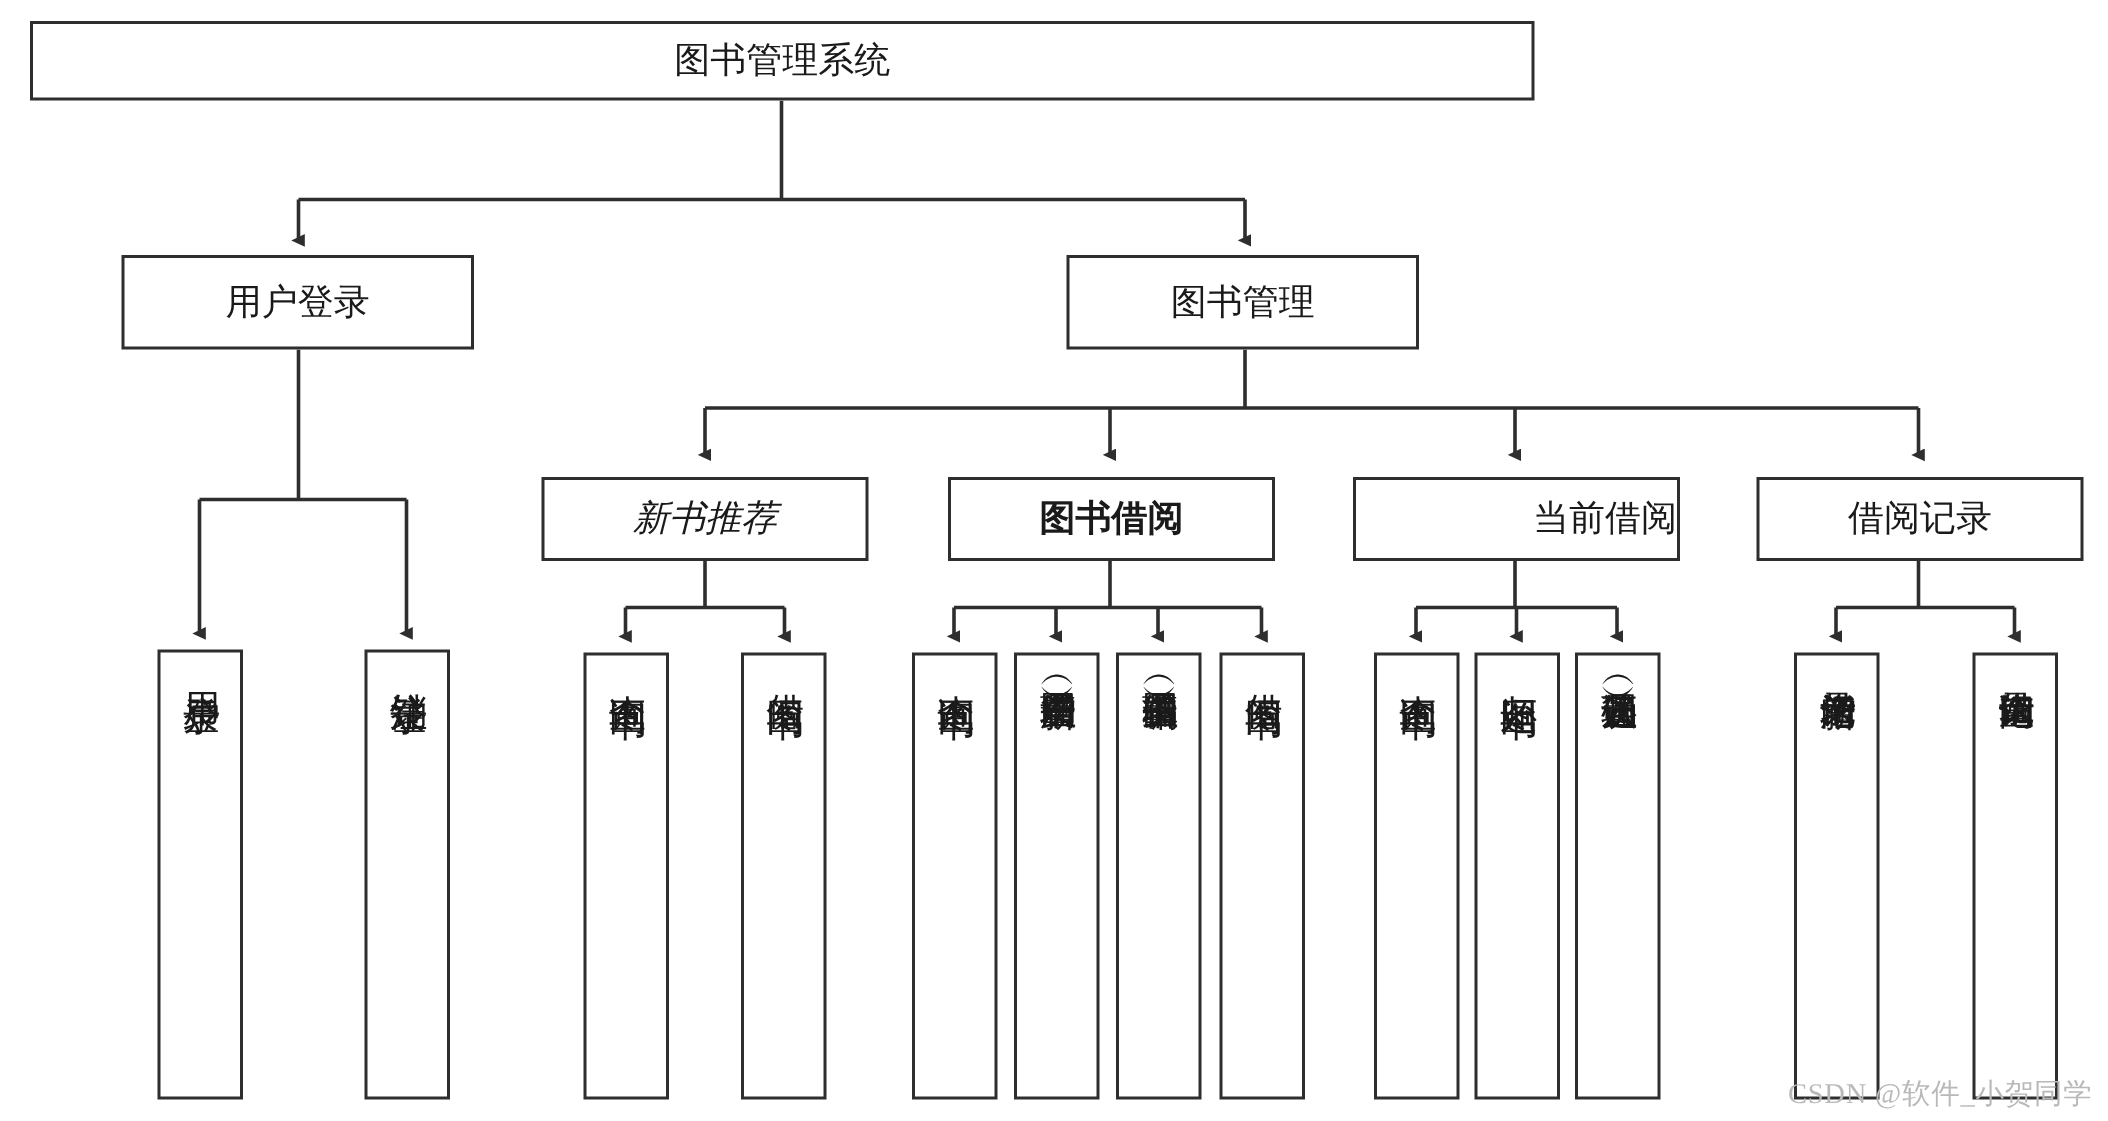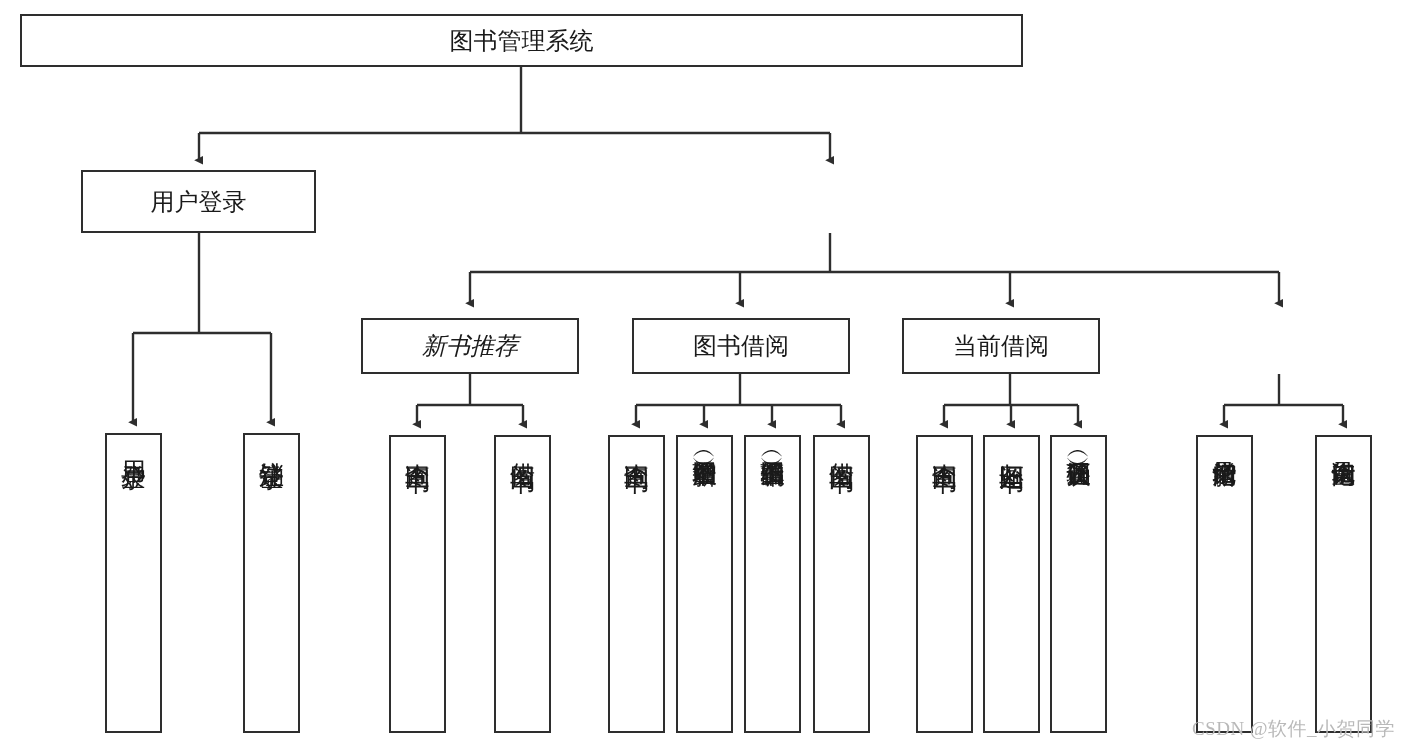--- a/index.html
+++ b/index.html
@@ -126,29 +126,35 @@
     </g>
   </svg>
 
   <div class="node horiz" style="left:20px; top:14px; width:1003px; height:53px;">
     <span class="node-label">图书管理系统</span>
   </div>
 
   <div class="node horiz" style="left:81px; top:170px; width:235px; height:63px;">
     <span class="node-label">用户登录</span>
   </div>
+  <div class="node horiz" style="left:711px; top:170px; width:235px; height:63px;">
+    <span class="node-label">图书管理</span>
+  </div>
 
   <div class="node horiz" style="left:361px; top:318px; width:218px; height:56px;font-style:italic;">
     <span class="node-label">新书推荐</span>
   </div>
-  <div class="node horiz" style="left:632px; top:318px; width:218px; height:56px;">
+  <div class="node horiz" style="left:632px; top:318px; width:218px; height:56px;font-weight:bold;">
     <span class="node-label">图书借阅</span>
   </div>
-  <div class="node horiz" style="left:902px; top:318px; width:198px; height:56px;">
+  <div class="node horiz" style="left:902px; top:318px; width:218px; height:56px;justify-content:flex-end;">
     <span class="node-label">当前借阅</span>
+  </div>
+  <div class="node horiz" style="left:1171px; top:318px; width:218px; height:56px;">
+    <span class="node-label">借阅记录</span>
   </div>
 
   <div class="node vert" style="left:105px; top:433px; width:57px; height:300px;">
     <span class="node-label">用户登录</span>
   </div>
   <div class="node vert" style="left:243px; top:433px; width:57px; height:300px;">
     <span class="node-label">注销登录</span>
   </div>
 
   <div class="node vert" style="left:389px; top:435px; width:57px; height:298px;">

